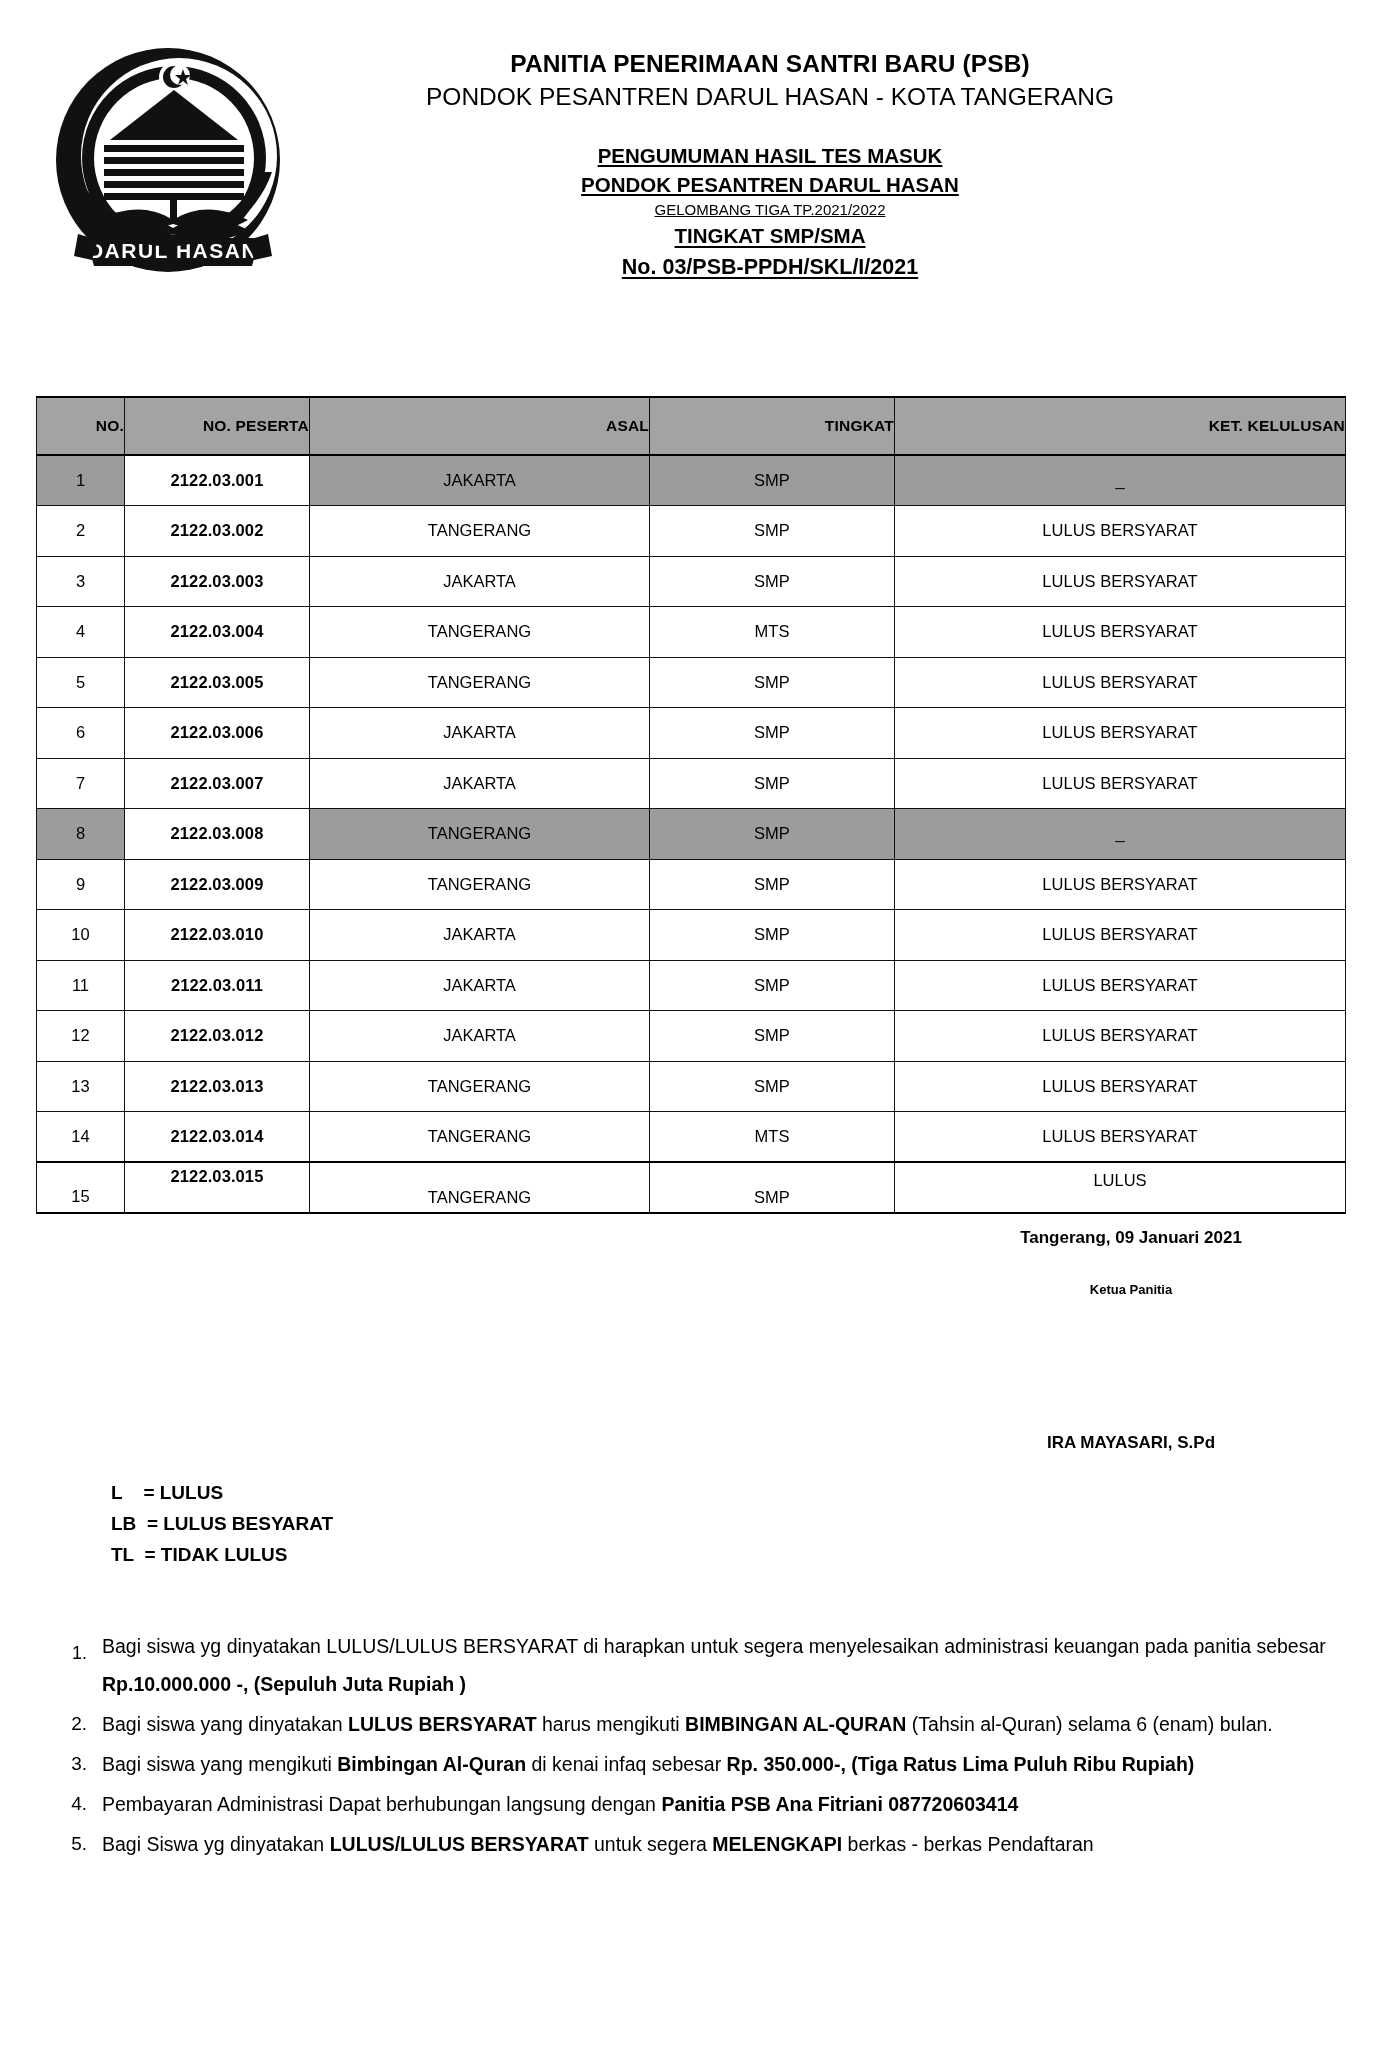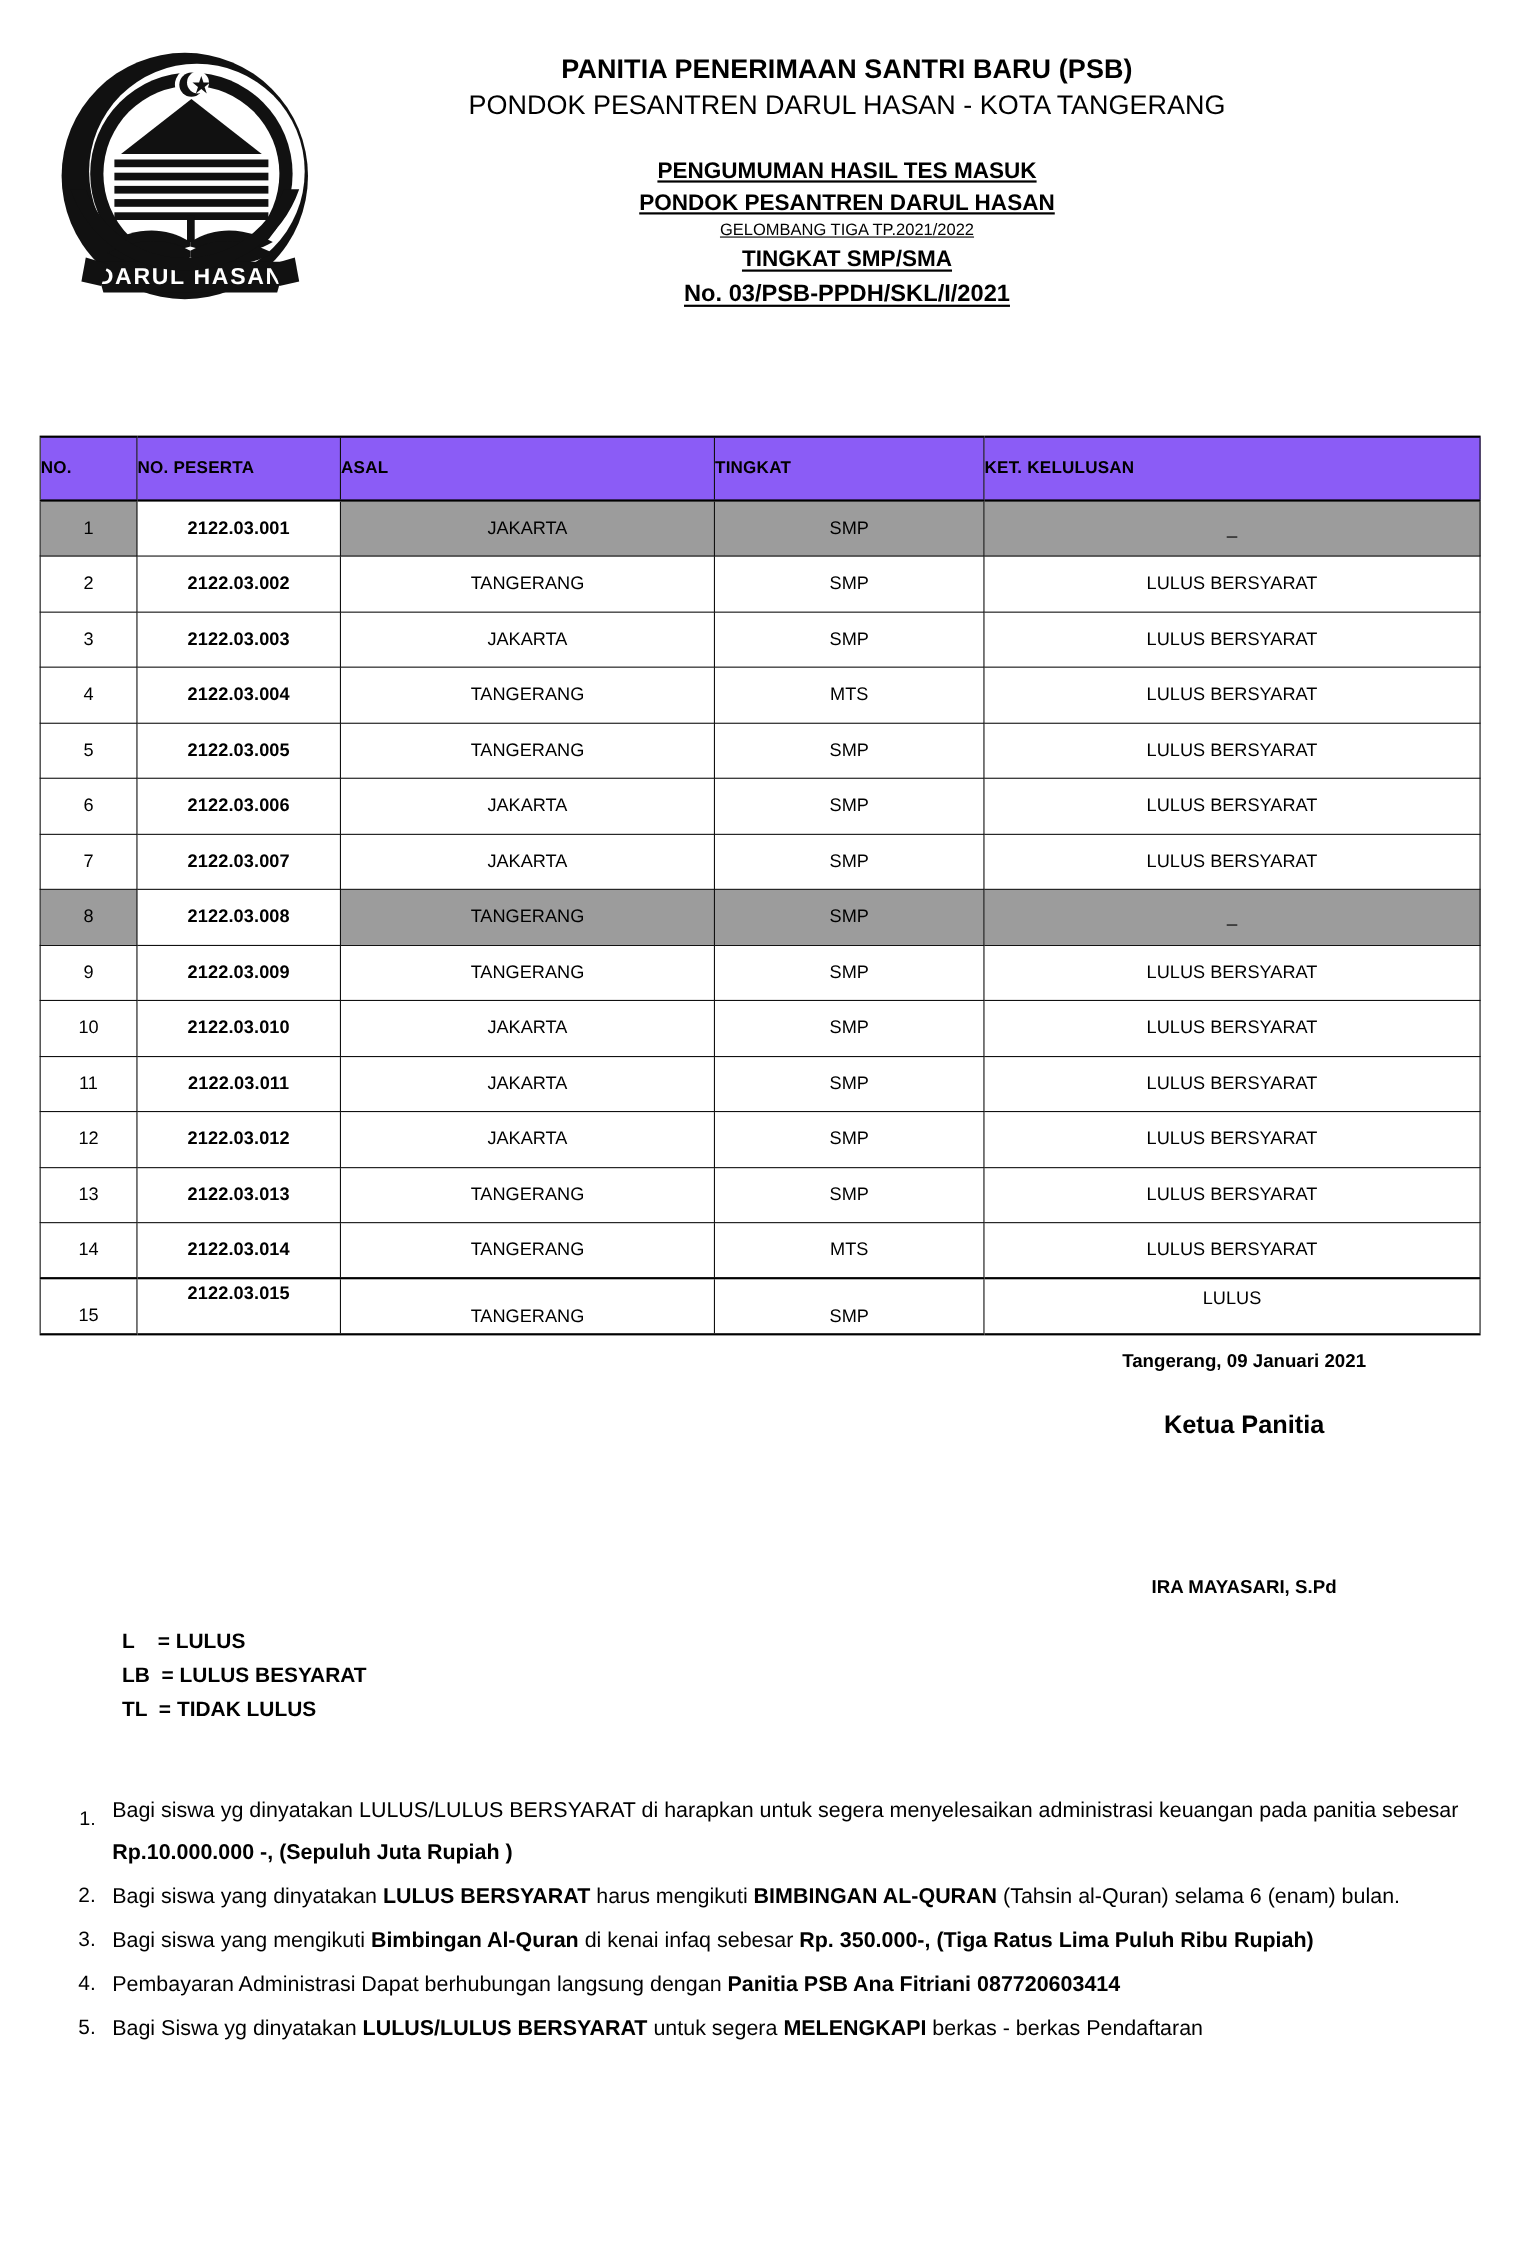--- a/index.html
+++ b/index.html
@@ -89,22 +89,22 @@
   table.results th, table.results td {
     border: 1px solid #111;
     padding: 0;
     vertical-align: middle;
   }
   table.results thead th {
     height: 58px;
     font-size: 15.5px;
     font-weight: bold;
     letter-spacing: 0.2px;
-    text-align: left;
-    background: #8b5cf6;
+    text-align: right;
+    background: #a3a3a3;
     border-top: 2px solid #000;
     border-bottom: 2px solid #000;
   }
   table.results tbody td {
     height: 50.5px;
     font-size: 16.5px;
     text-align: center;
     background: #ffffff;
   }
   td.c-no { font-size: 16px; }
@@ -129,21 +129,21 @@
   
   .sig-block {
     position: absolute;
     right: 46px;
     top: 1228px;
     width: 430px;
     text-align: center;
     font-size: 17px;
     font-weight: bold;
   }
-  .sig-role { margin-top: 34px; font-size: 23px; font-weight: bold; }
+  .sig-role { margin-top: 34px; font-size: 13px; font-weight: bold; }
   .sig-name {
     position: absolute;
     right: 46px;
     top: 1433px;
     width: 430px;
     text-align: center;
     font-size: 17px;
     font-weight: bold;
   }
 

